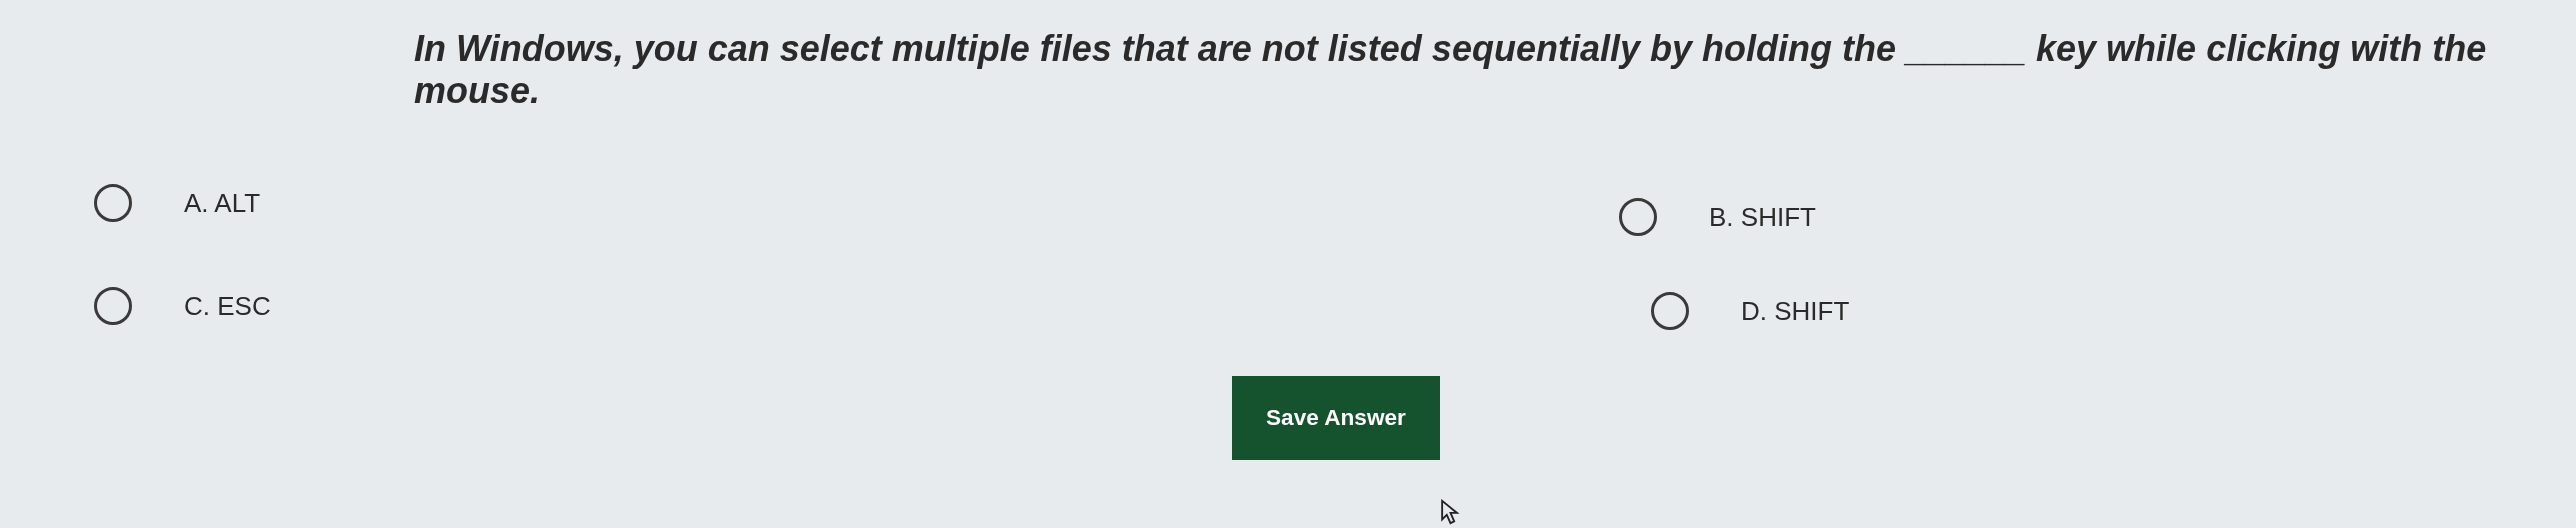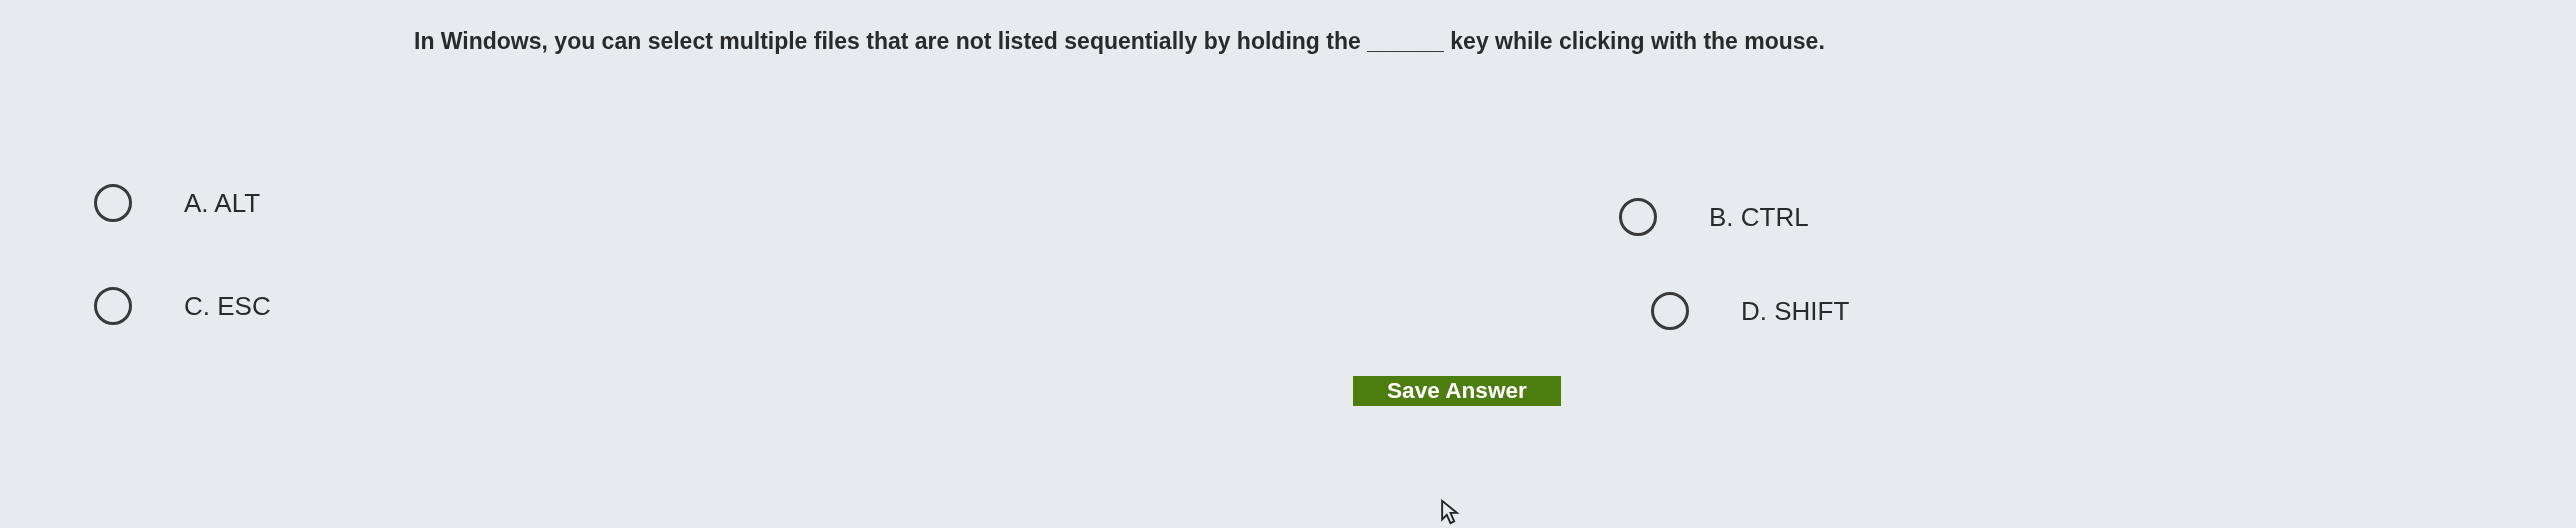--- a/index.html
+++ b/index.html
@@ -12,23 +12,24 @@
       background: #e8ebed;
       width: 2576px;
       height: 528px;
       position: relative;
       overflow: hidden;
     }
     .question-text {
       position: absolute;
       top: 28px;
       left: 414px;
-      font-size: 23px;
+      font-size: 36px;
       font-weight: bold;
       color: #2a2a2a;
+      font-style: italic;
     }
     .option {
       display: flex;
       align-items: center;
     }
     .radio-circle {
       width: 38px;
       height: 38px;
       border: 3.8px solid #3a3a3a;
       border-radius: 50%;
@@ -39,25 +40,25 @@
     }
     .option-label {
       font-size: 26px;
       color: #2a2a2a;
       font-weight: normal;
       text-align: center;
     }
     .save-button {
       position: absolute;
       top: 376px;
-      left: 1353px;
-      background: #4d7c0f;
+      left: 1232px;
+      background: #14532d;
       color: #ffffff;
       border: none;
-      padding: 2px 34px;
+      padding: 29px 34px;
       font-size: 22.6px;
       font-weight: bold;
       cursor: pointer;
       font-family: Arial, Helvetica, sans-serif;
     }
     .cursor-icon {
       position: absolute;
       top: 499px;
       left: 1440px;
       font-size: 22.6px;
@@ -73,21 +74,21 @@
 
 <div class="question-text">In Windows, you can select multiple files that are not listed sequentially by holding the ______ key while clicking with the mouse.</div>
 
 <div class="option pos-a">
   <div class="radio-circle"></div>
   <span class="option-label">A. ALT</span>
 </div>
 
 <div class="option pos-b">
   <div class="radio-circle"></div>
-  <span class="option-label">B. CTRL</span>
+  <span class="option-label">B. SHIFT</span>
 </div>
 
 <div class="option pos-c">
   <div class="radio-circle"></div>
   <span class="option-label">C. ESC</span>
 </div>
 
 <div class="option pos-d">
   <div class="radio-circle"></div>
   <span class="option-label">D. SHIFT</span>

